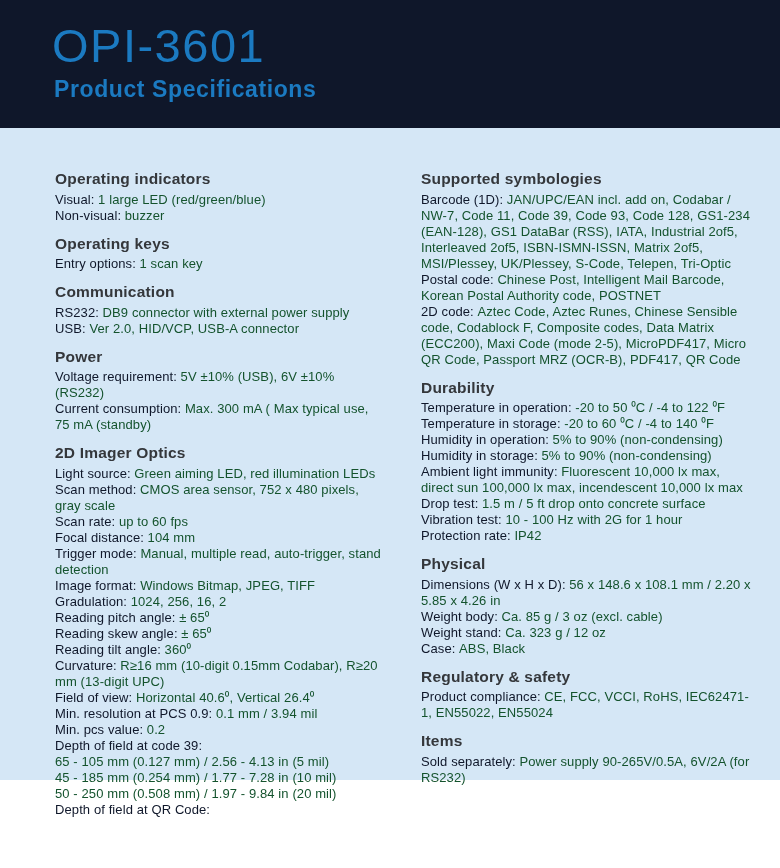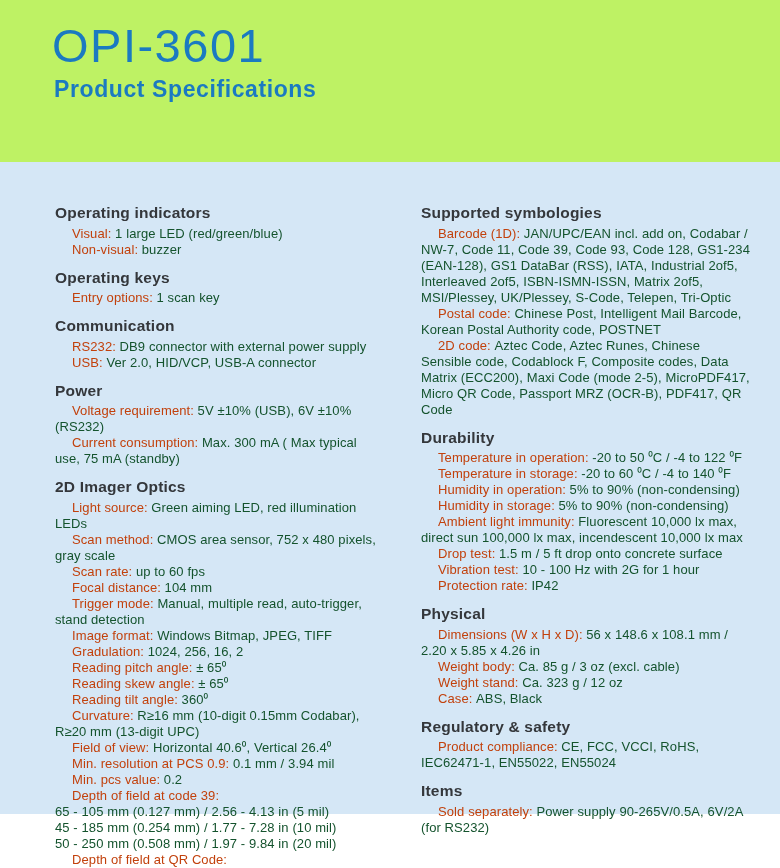--- a/index.html
+++ b/index.html
@@ -6,22 +6,22 @@
   body {
     width: 780px; height: 868px;
     background: #ffffff;
     font-family: "Liberation Sans", sans-serif;
     -webkit-font-smoothing: antialiased;
   }
   .page { width: 780px; height: 868px; overflow: hidden; }
 
   
   .header {
-    height: 162px; box-sizing: border-box;
-    background: #bef264;
+    height: 128px; box-sizing: border-box;
+    background: #0f172a;
     padding: 21px 0 0 52px;
   }
   .page-title {
     margin: 0;
     font-size: 47px; font-weight: normal;
     letter-spacing: 1.5px;
     color: #1b7ac1;
     line-height: 1.05;
   }
   .page-subtitle {
@@ -50,21 +50,21 @@
     line-height: 1.2;
   }
   .spec-section:first-child .spec-heading { margin-top: 0; }
 
   .spec-row {
     margin: 0;
     font-size: 13px; line-height: 16px;
     color: #74777a;
     letter-spacing: 0.1px;
   }
-  .spec-label { color: #c2410c; margin-right: 0.28em; margin-left: 17px; }
+  .spec-label { color: #0f172a; margin-right: 0.28em; }
   .spec-value { color: #14532d; }
 </style>
 </head>
 <body>
 
 <div class="page">
   <header class="header">
     <h1 class="page-title">OPI-3601</h1>
     <h2 class="page-subtitle">Product Specifications</h2>
   </header>

